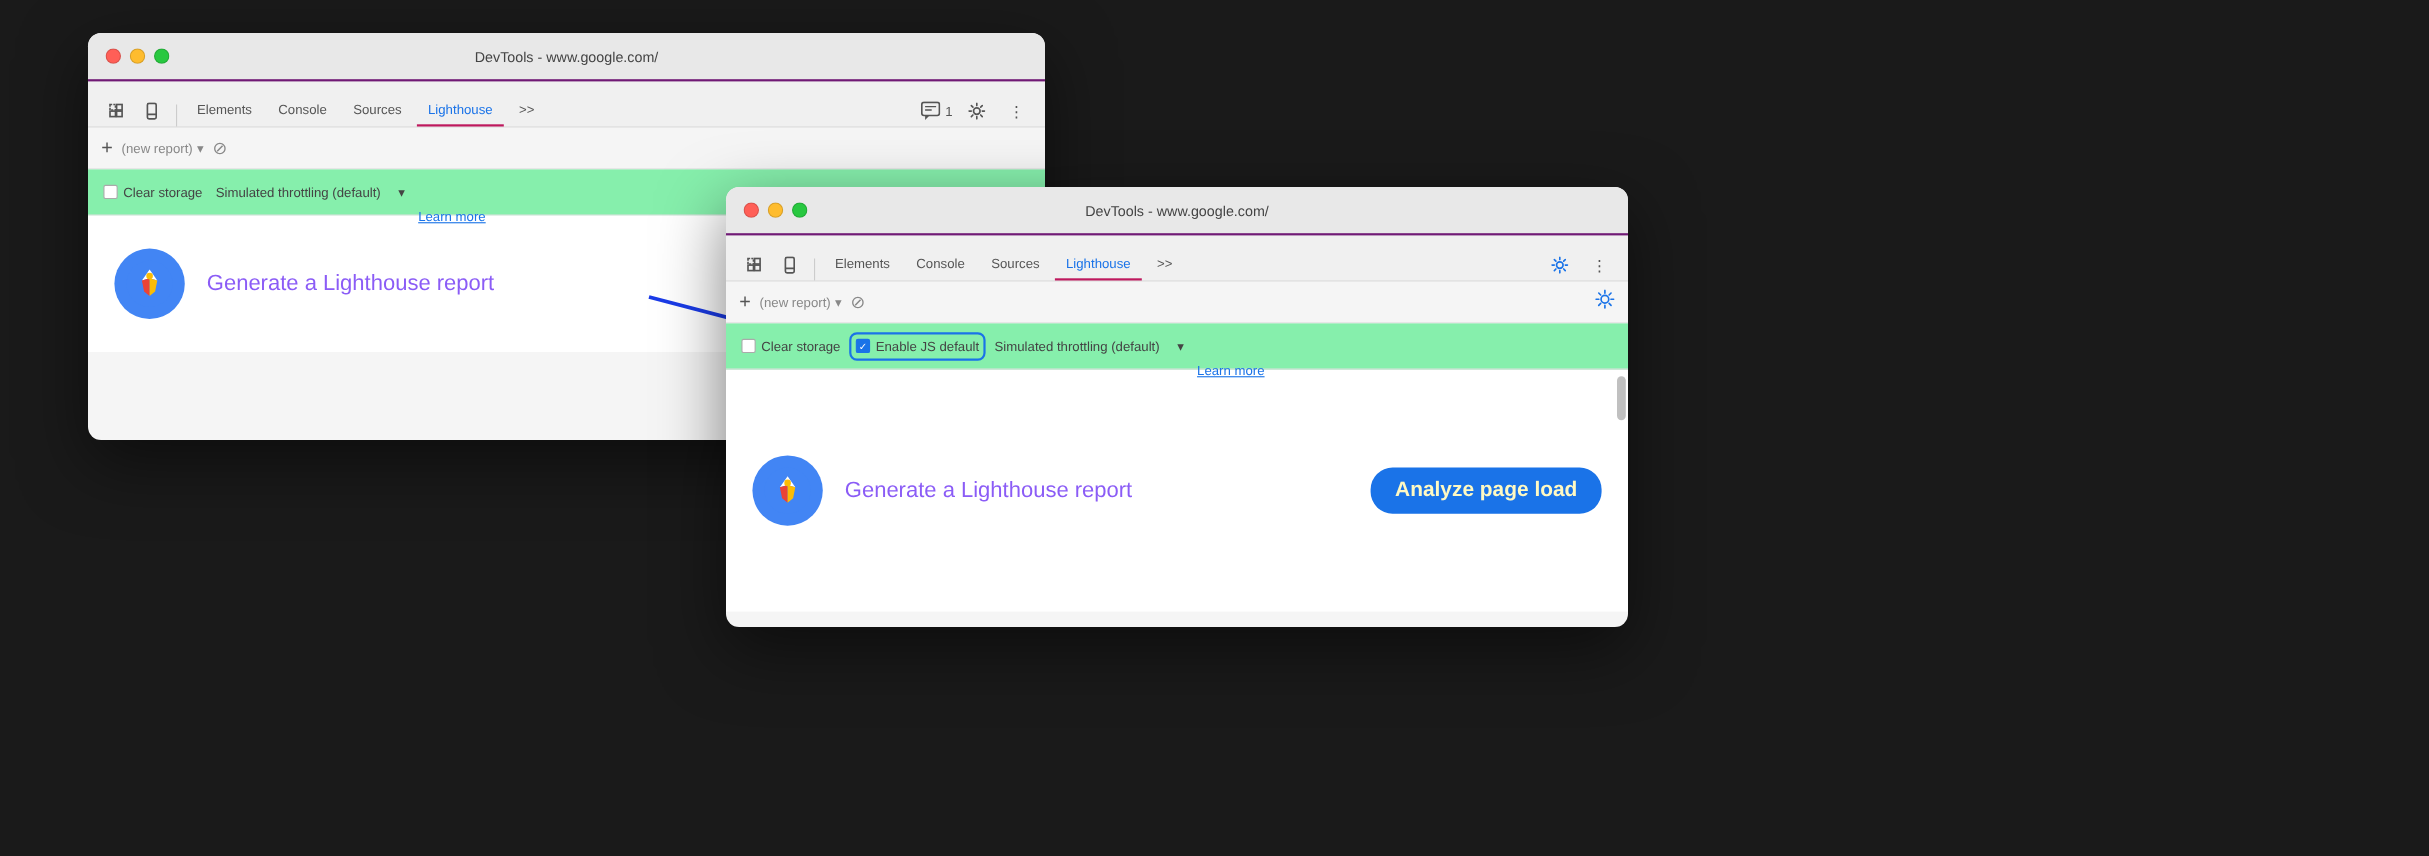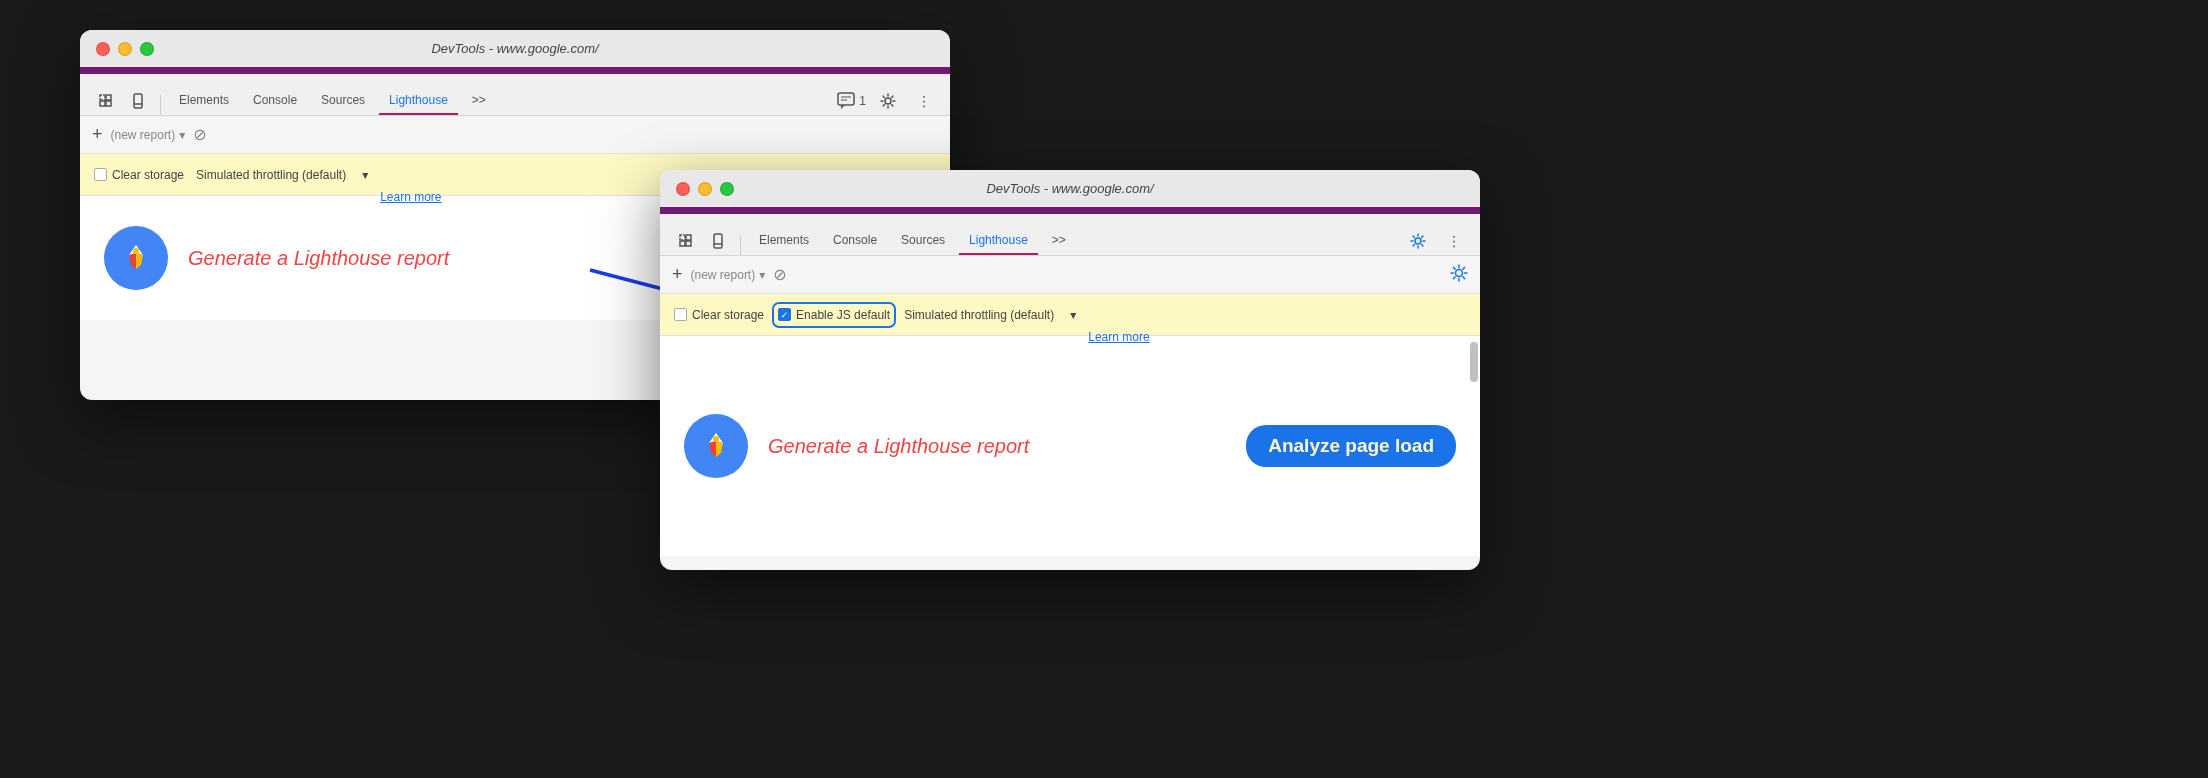--- a/index.html
+++ b/index.html
@@ -37,23 +37,22 @@
       z-index: 3;
     }
 
     
     .title-bar {
       background: #e8e8e8;
       height: 44px;
       display: flex;
       align-items: center;
       padding: 0 16px;
-      border-bottom: 7px solid #701a75;
+      border-bottom: 2px solid #701a75;
       position: relative;
-      font-style: italic;
     }
 
     .traffic-lights {
       display: flex;
       gap: 8px;
       align-items: center;
     }
 
     .traffic-light {
       width: 14px;
@@ -171,21 +170,21 @@
 
     .report-settings-icon {
       color: #1a73e8;
       font-size: 16px;
       margin-left: auto;
     }
 
     
     .options-bar {
       height: 42px;
-      background: #fef9c3;
+      background: #86efac;
       display: flex;
       align-items: center;
       padding: 0 14px;
       gap: 12px;
       border-bottom: 1px solid #e0e0e0;
       font-size: 12px;
       color: #444;
     }
 
     .checkbox-item {
@@ -259,23 +258,22 @@
     }
 
     .lh-icon-svg {
       width: 42px;
       height: 42px;
     }
 
     .generate-title {
       font-size: 20px;
       font-weight: 400;
-      color: #ef4444;
+      color: #8b5cf6;
       flex: 1;
-      font-style: italic;
     }
 
     .analyze-btn {
       background: #1a73e8;
       color: #fef9c3;
       border: none;
       border-radius: 20px;
       padding: 10px 22px;
       font-size: 19px;
       font-weight: 700;

